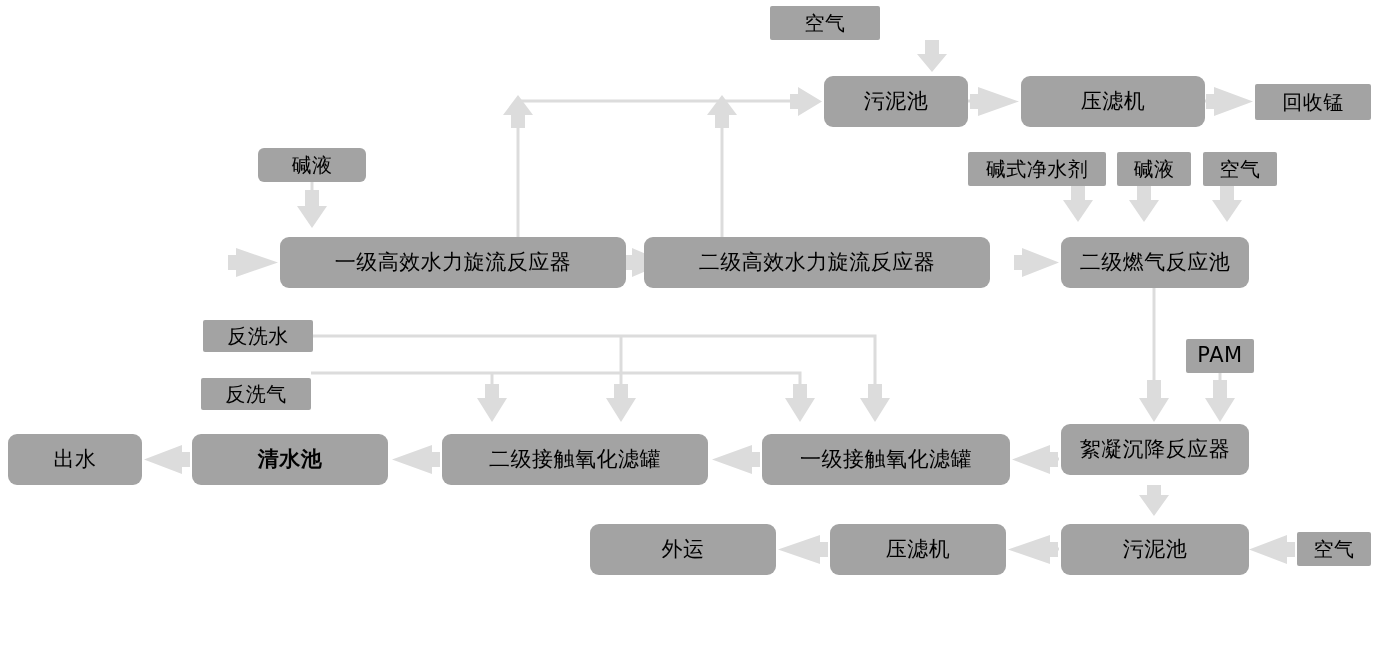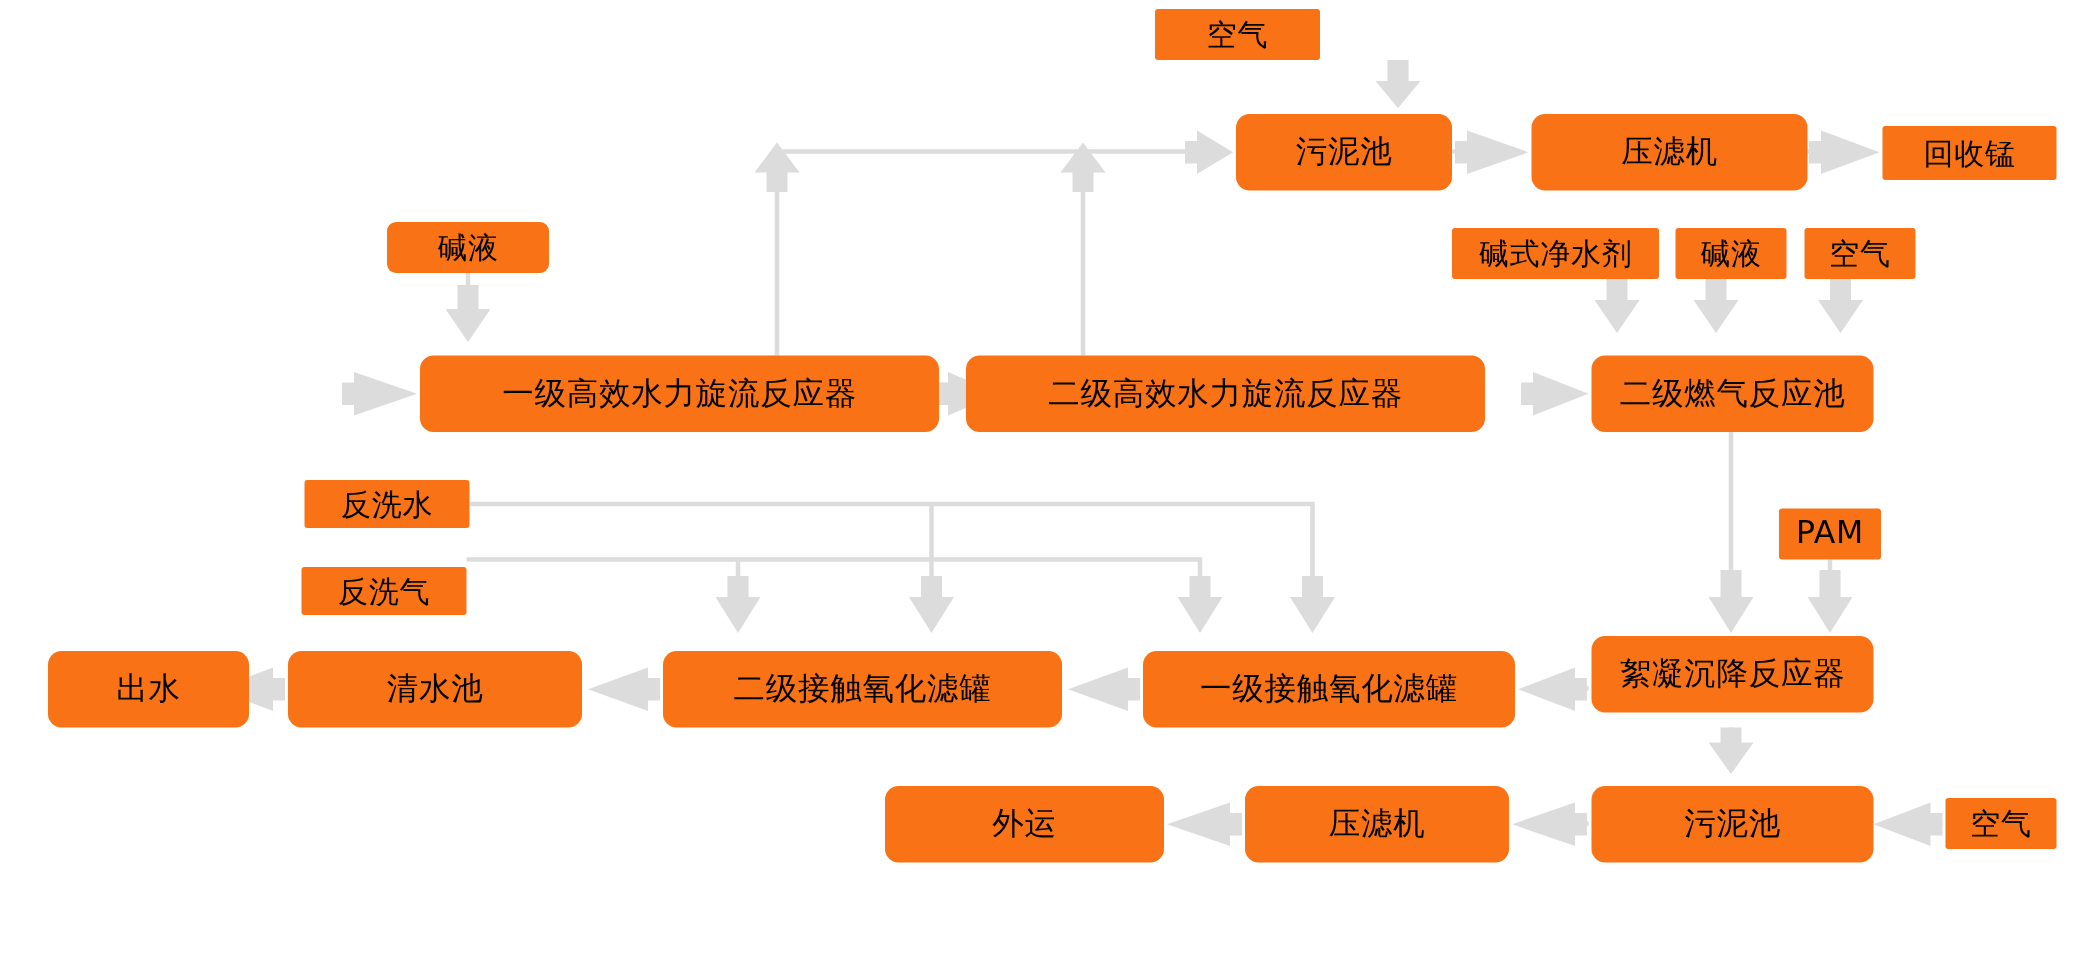--- a/index.html
+++ b/index.html
@@ -11,21 +11,21 @@
     position: relative;
     width: 1392px;
     height: 649px;
     background: #ffffff;
     font-family: "DejaVu Sans", "Liberation Sans", sans-serif;
     overflow: hidden;
   }
   .node {
     position: absolute;
     box-sizing: border-box;
-    background: #f97316;
+    background: #a3a3a3;
     border-radius: 9px;
     display: flex;
     align-items: center;
     justify-content: center;
     color: #000000;
     font-size: 21px;
     line-height: 1.1;
     white-space: nowrap;
     letter-spacing: 0.5px;
     text-align: center;
@@ -233,24 +233,24 @@
       <span>反洗水</span>
     </div>
   <div class="node sharp" style="left:201px;  top:358px; width:110px; height:32px;margin-top:20px;">
       <span>反洗气</span>
     </div>
 
   <div class="node sharp pam" style="left:1186px; top:339px; width:68px; height:34px;">
       <span>PAM</span>
     </div>
 
-  <div class="node" style="left:8px;    top:434px; width:134px; height:51px;margin-left:24px;">
+  <div class="node" style="left:8px;    top:434px; width:134px; height:51px;">
       <span>出水</span>
     </div>
-  <div class="node" style="left:192px;  top:434px; width:196px; height:51px;">
+  <div class="node" style="left:192px;  top:434px; width:196px; height:51px;font-weight:bold;">
       <span>清水池</span>
     </div>
   <div class="node" style="left:442px;  top:434px; width:266px; height:51px;">
       <span>二级接触氧化滤罐</span>
     </div>
   <div class="node" style="left:762px;  top:434px; width:248px; height:51px;">
       <span>一级接触氧化滤罐</span>
     </div>
   <div class="node" style="left:1061px; top:424px; width:188px; height:51px;">
       <span>絮凝沉降反应器</span>

